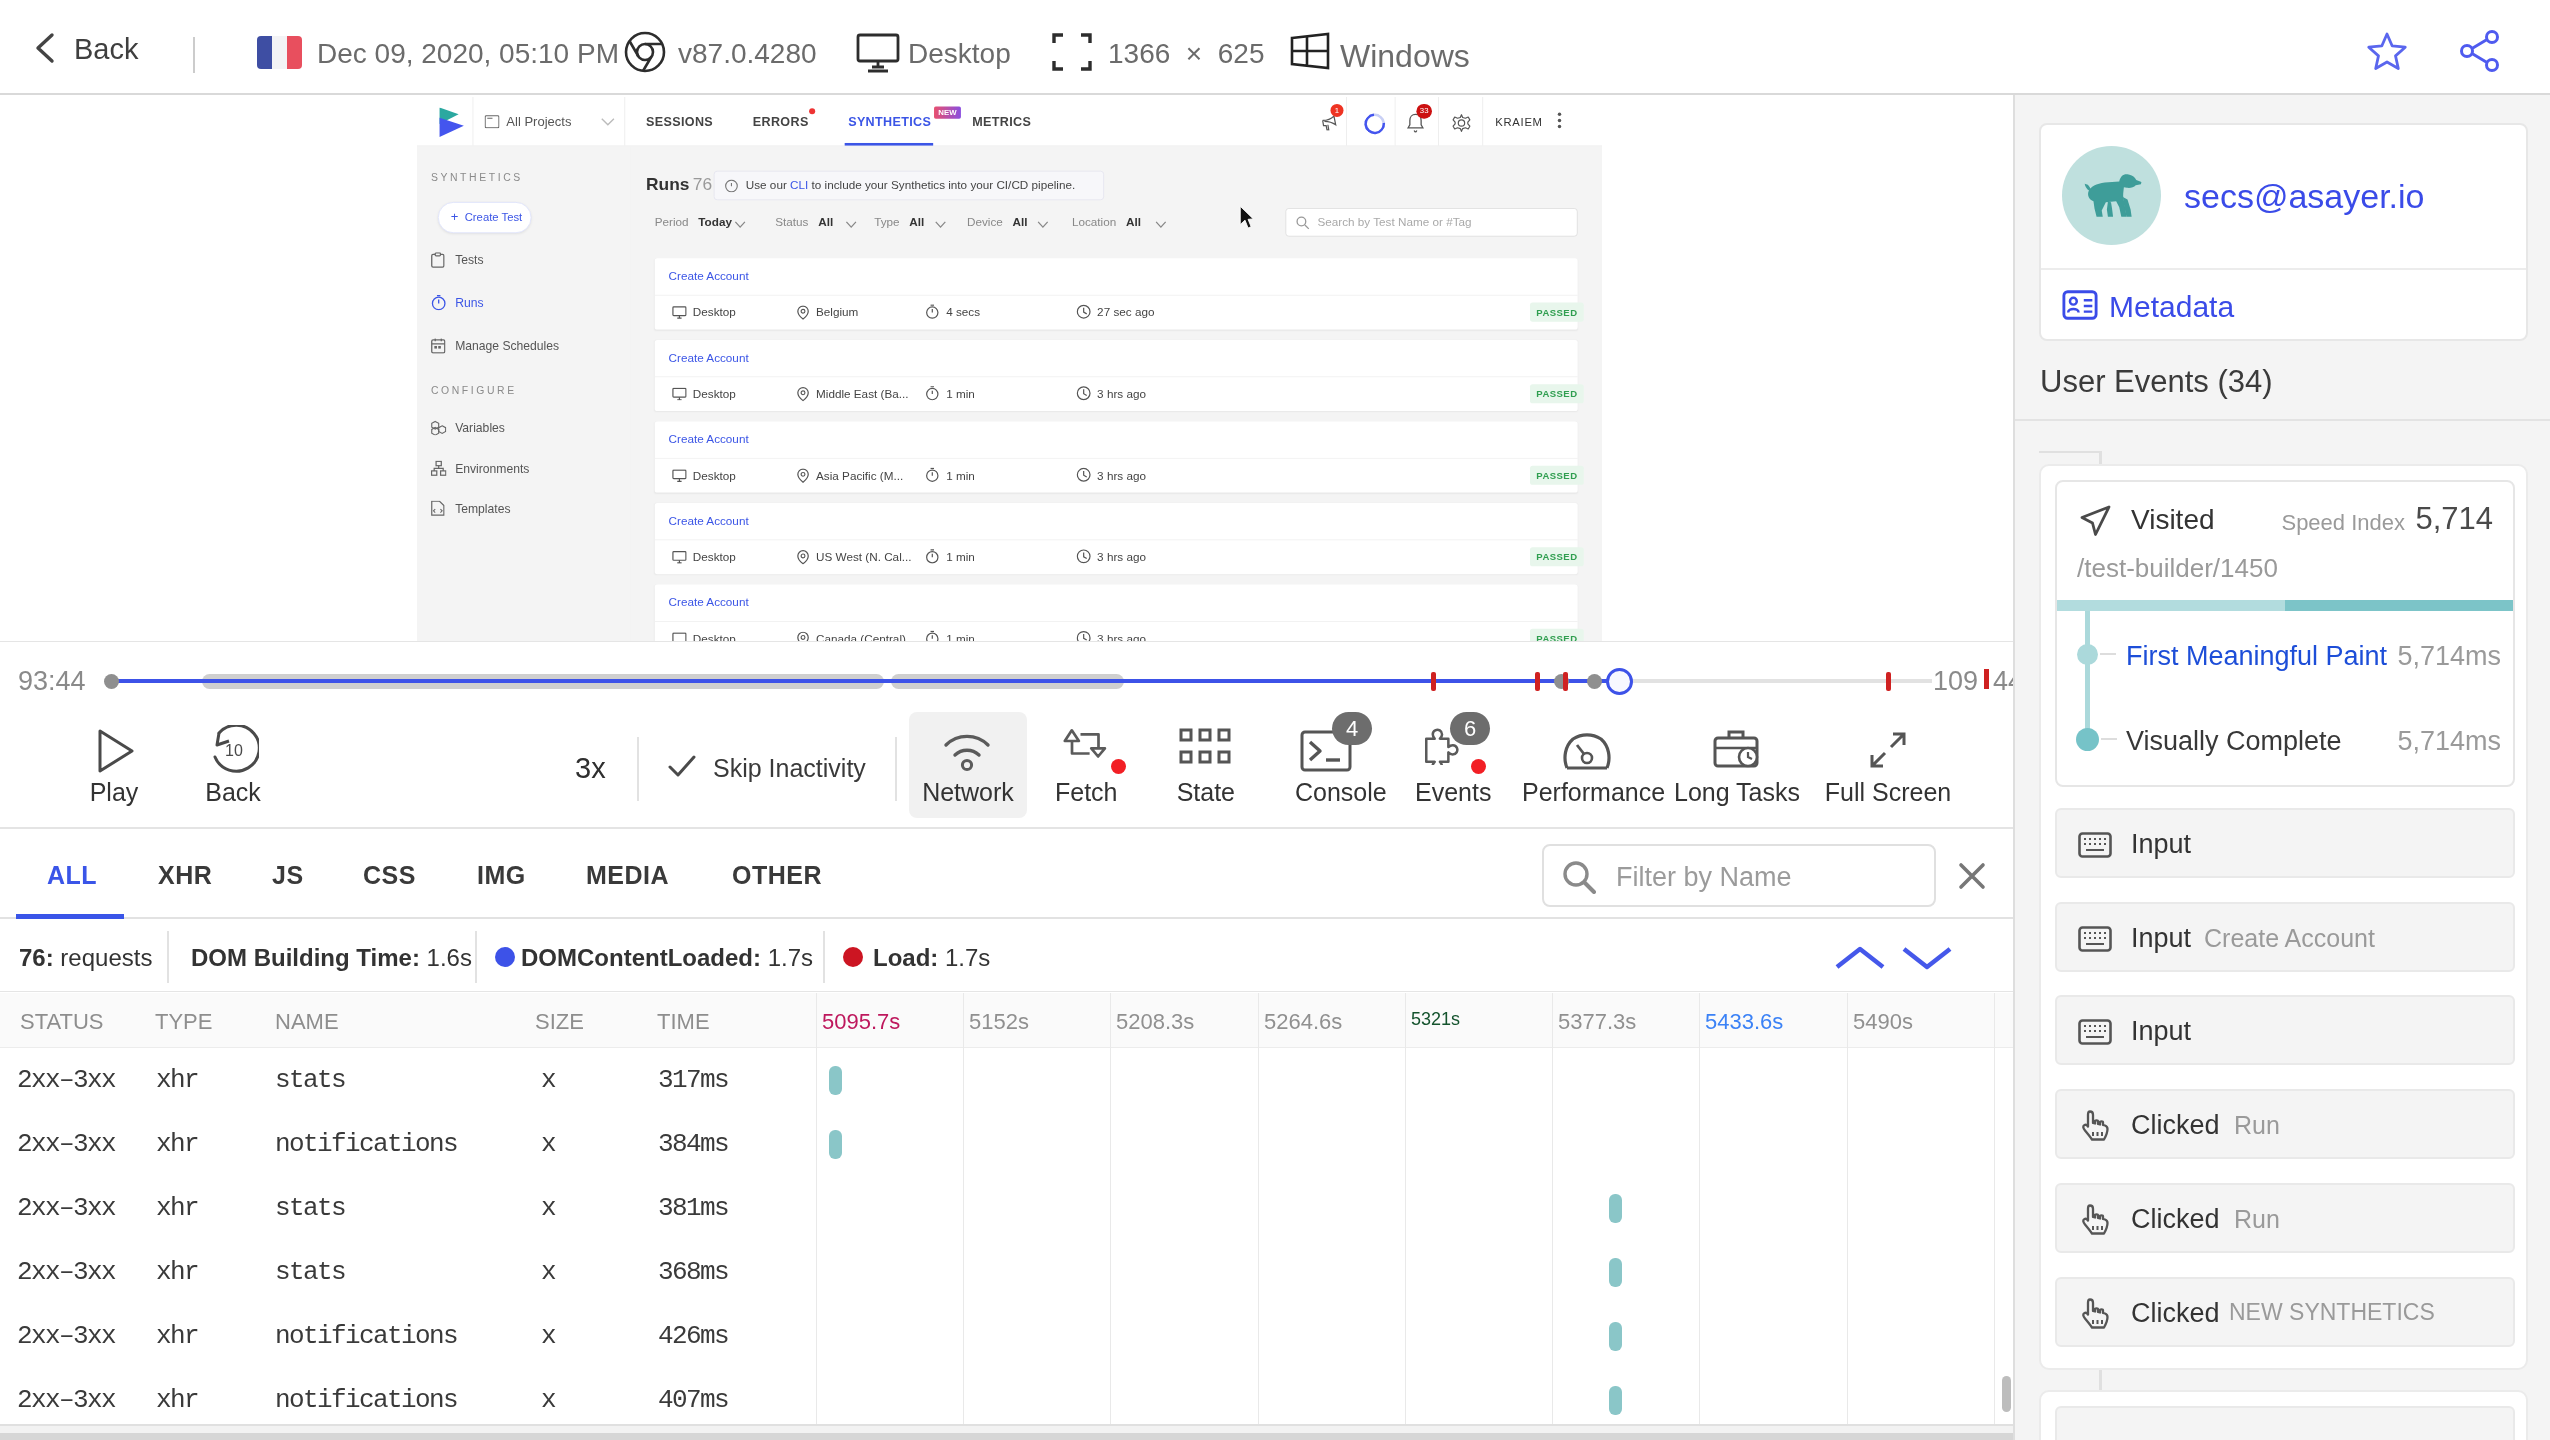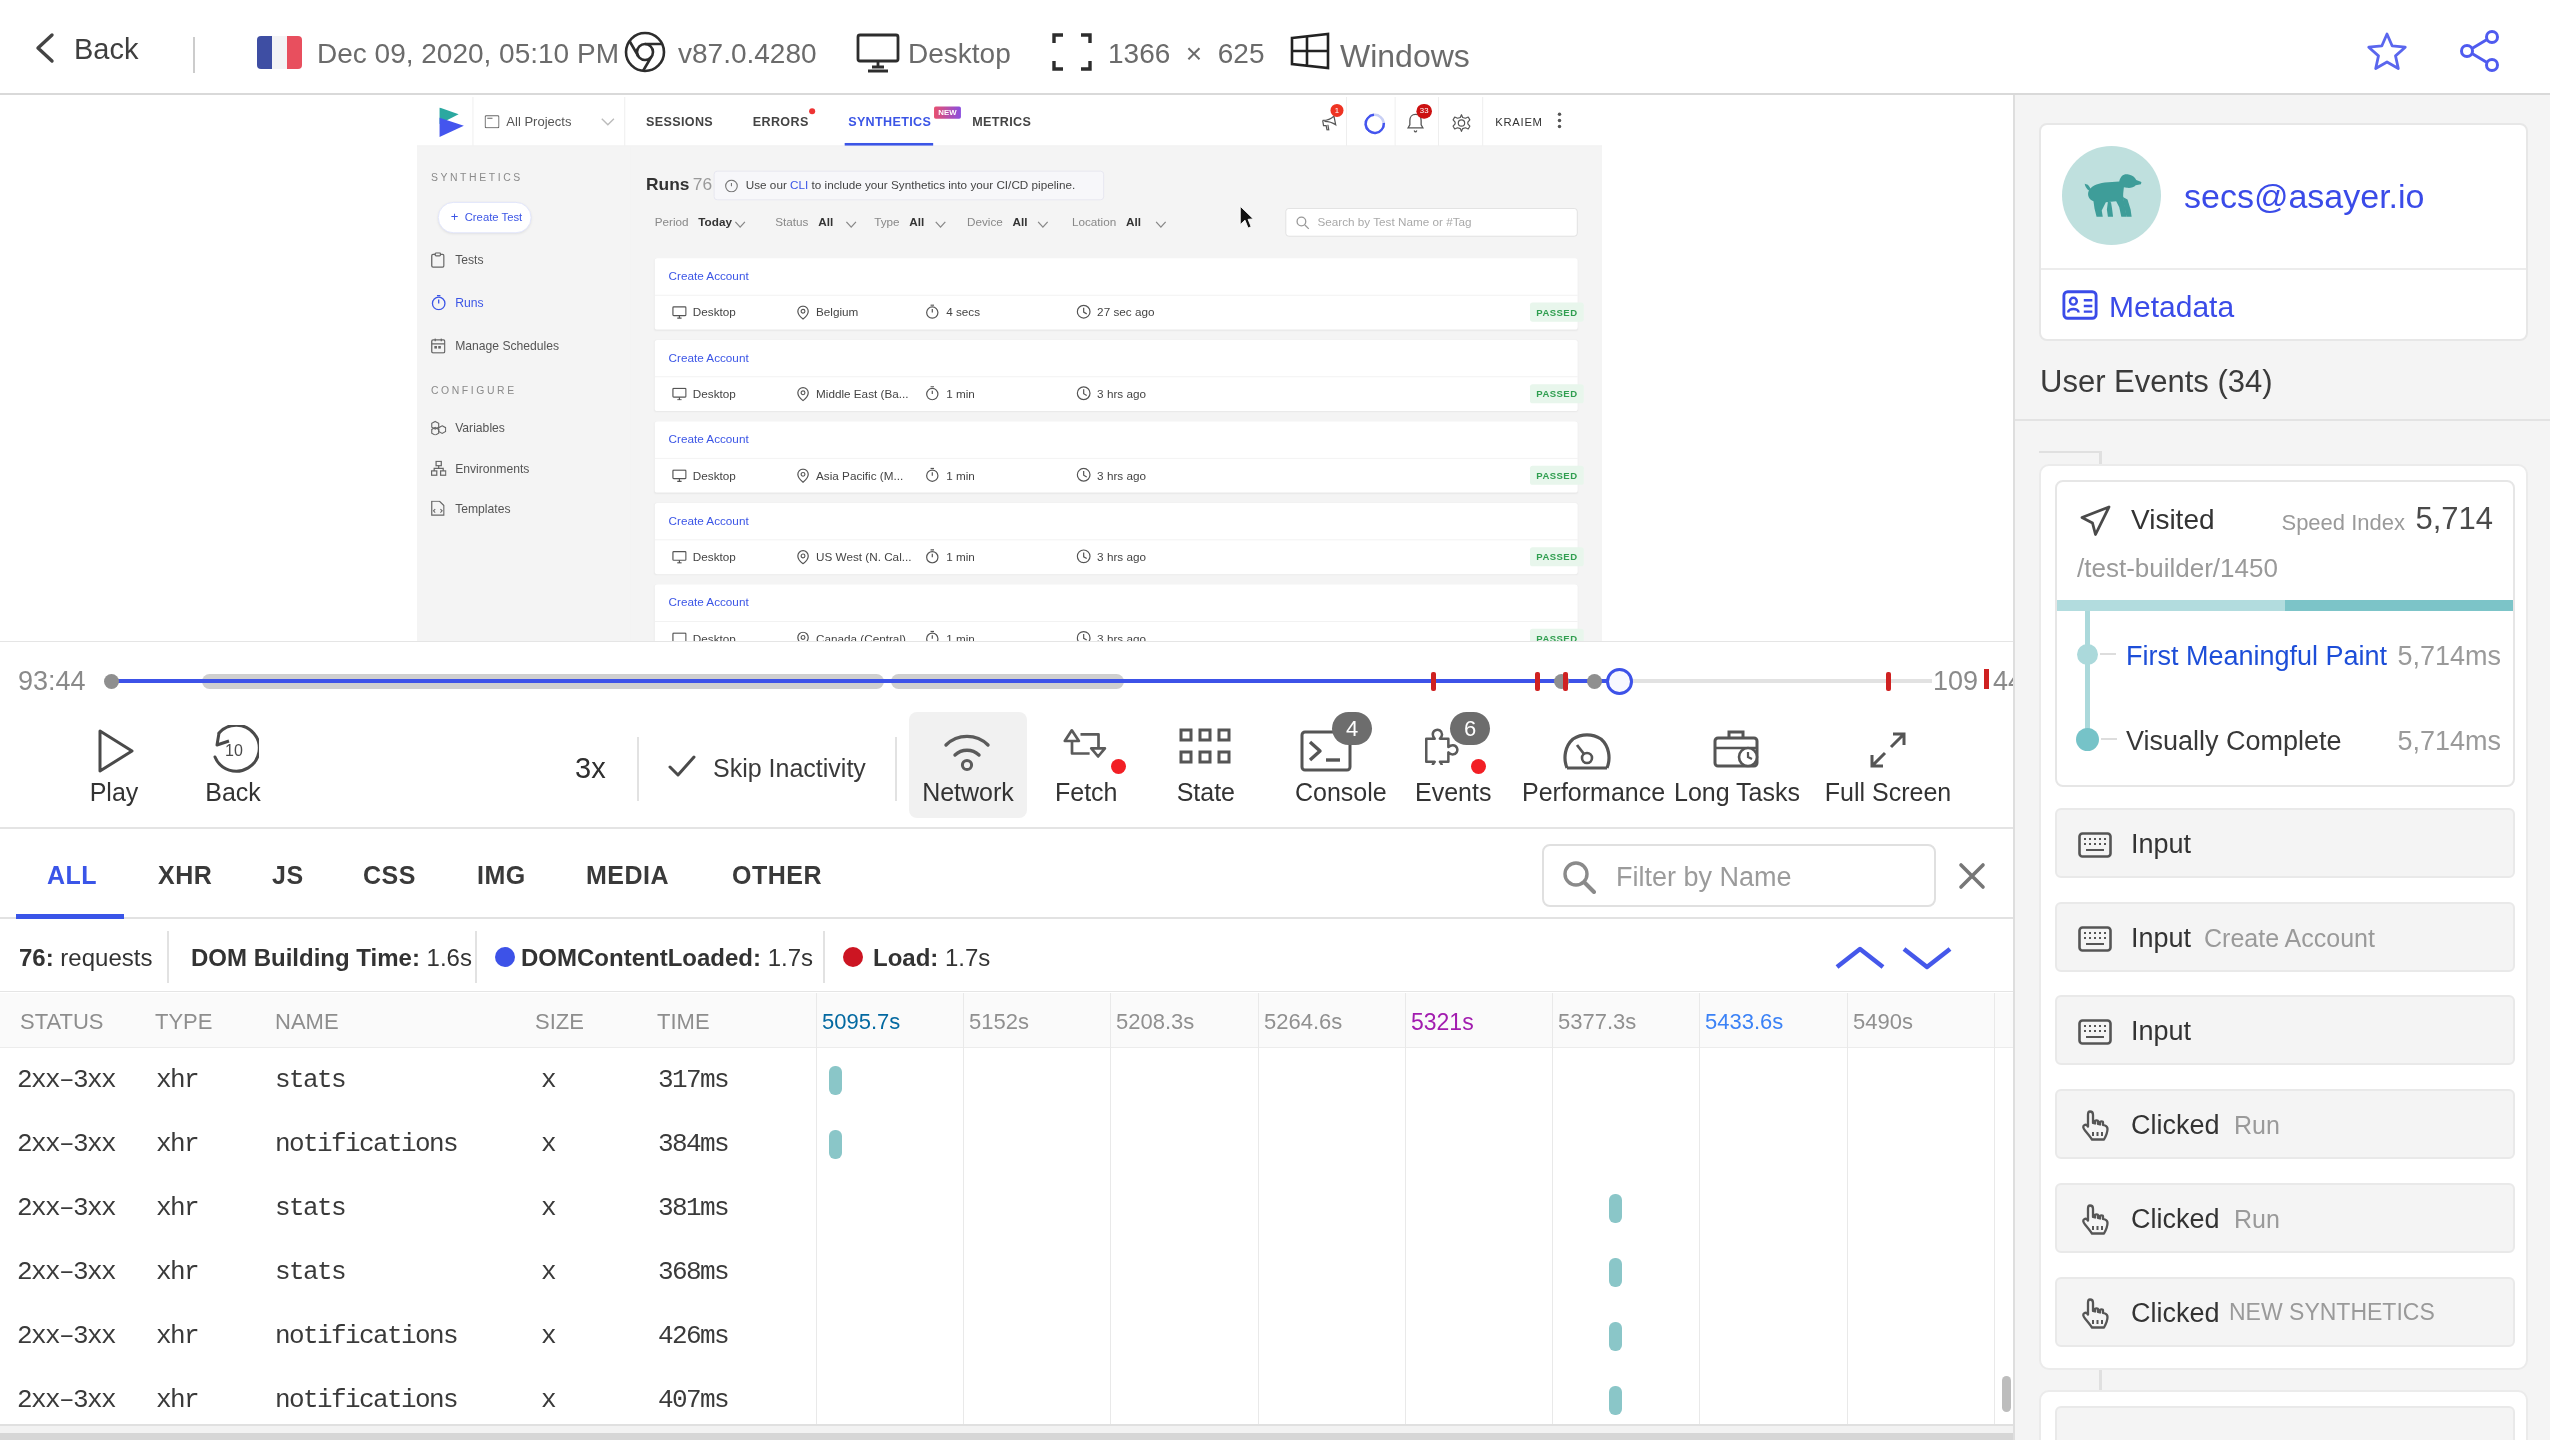--- a/index.html
+++ b/index.html
@@ -471,25 +471,25 @@
       </svg>
 </div>
 
 <div class="abs" id="table" style="left:0;top:993px;width:2013px;height:447px;background:#fff">
   <div class="abs" style="left:0;top:0;width:2013px;height:55px;background:#fafafa;border-bottom:1px solid #ececec"></div>
   <div class="abs" style="left:20px;top:16px;font-size:22px;color:#8e8e8e">STATUS</div>
   <div class="abs" style="left:155px;top:16px;font-size:22px;color:#8e8e8e">TYPE</div>
   <div class="abs" style="left:275px;top:16px;font-size:22px;color:#8e8e8e">NAME</div>
   <div class="abs" style="left:535px;top:16px;font-size:22px;color:#8e8e8e">SIZE</div>
   <div class="abs" style="left:657px;top:16px;font-size:22px;color:#8e8e8e">TIME</div>
-  <div class="abs" style="left:822px;top:16px;font-size:22px;color:#0369a1">5095.7s</div>
+  <div class="abs" style="left:822px;top:16px;font-size:22px;color:#be185d">5095.7s</div>
   <div class="abs" style="left:969px;top:16px;font-size:22px;color:#909090">5152s</div>
   <div class="abs" style="left:1116px;top:16px;font-size:22px;color:#909090">5208.3s</div>
   <div class="abs" style="left:1264px;top:16px;font-size:22px;color:#909090">5264.6s</div>
-  <div class="abs" style="left:1411px;top:16px;font-size:23px;color:#a21caf">5321s</div>
+  <div class="abs" style="left:1411px;top:16px;font-size:18px;color:#14532d">5321s</div>
   <div class="abs" style="left:1558px;top:16px;font-size:22px;color:#909090">5377.3s</div>
   <div class="abs" style="left:1705px;top:16px;font-size:22px;color:#3b82f6">5433.6s</div>
   <div class="abs" style="left:1853px;top:16px;font-size:22px;color:#909090">5490s</div>
   <div class="vline" style="left:816px;top:0;height:440px;width:1px;background:#e9e9e9"></div>
   <div class="vline" style="left:963px;top:0;height:440px;width:1px;background:#e9e9e9"></div>
   <div class="vline" style="left:1110px;top:0;height:440px;width:1px;background:#e9e9e9"></div>
   <div class="vline" style="left:1258px;top:0;height:440px;width:1px;background:#e9e9e9"></div>
   <div class="vline" style="left:1405px;top:0;height:440px;width:1px;background:#e9e9e9"></div>
   <div class="vline" style="left:1552px;top:0;height:440px;width:1px;background:#e9e9e9"></div>
   <div class="vline" style="left:1699px;top:0;height:440px;width:1px;background:#e9e9e9"></div>

